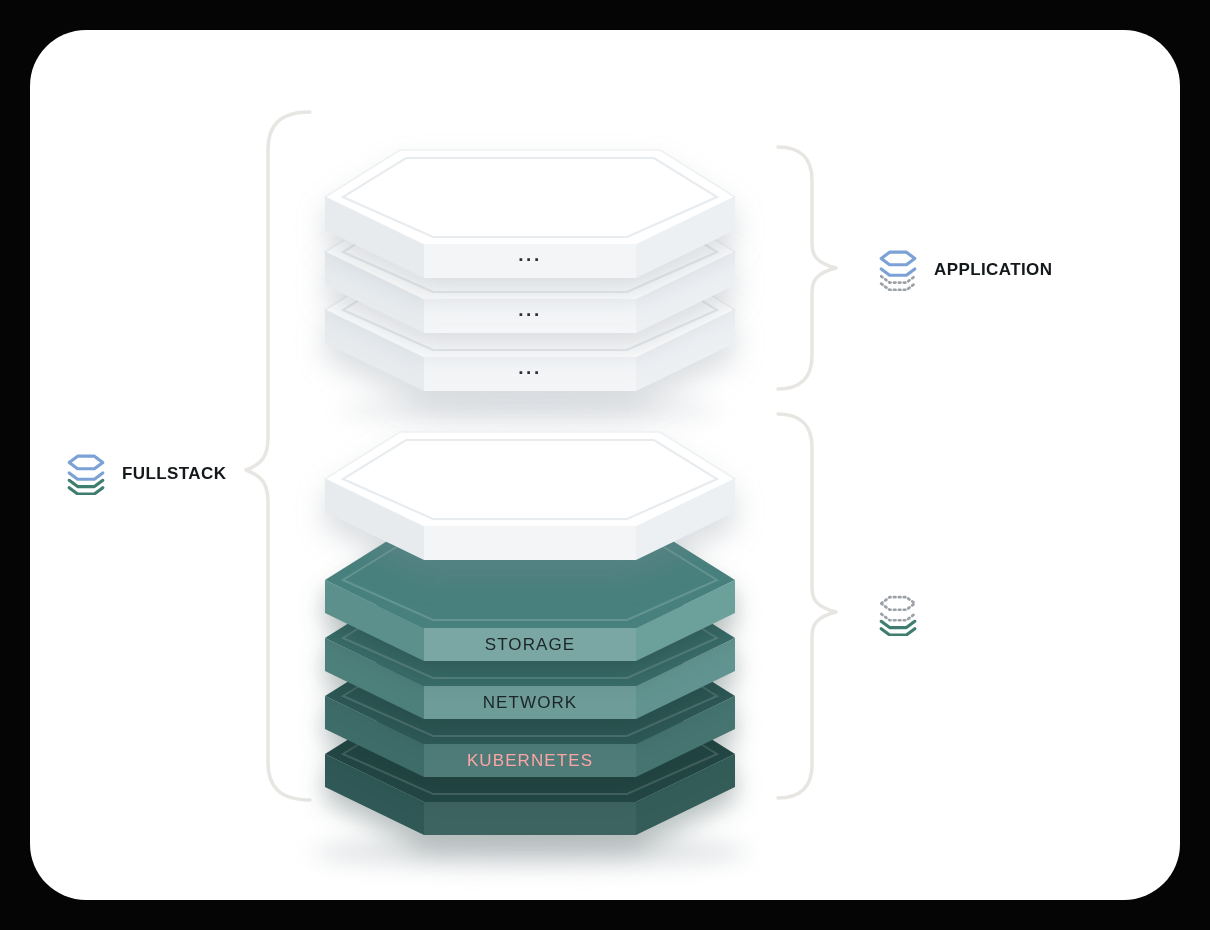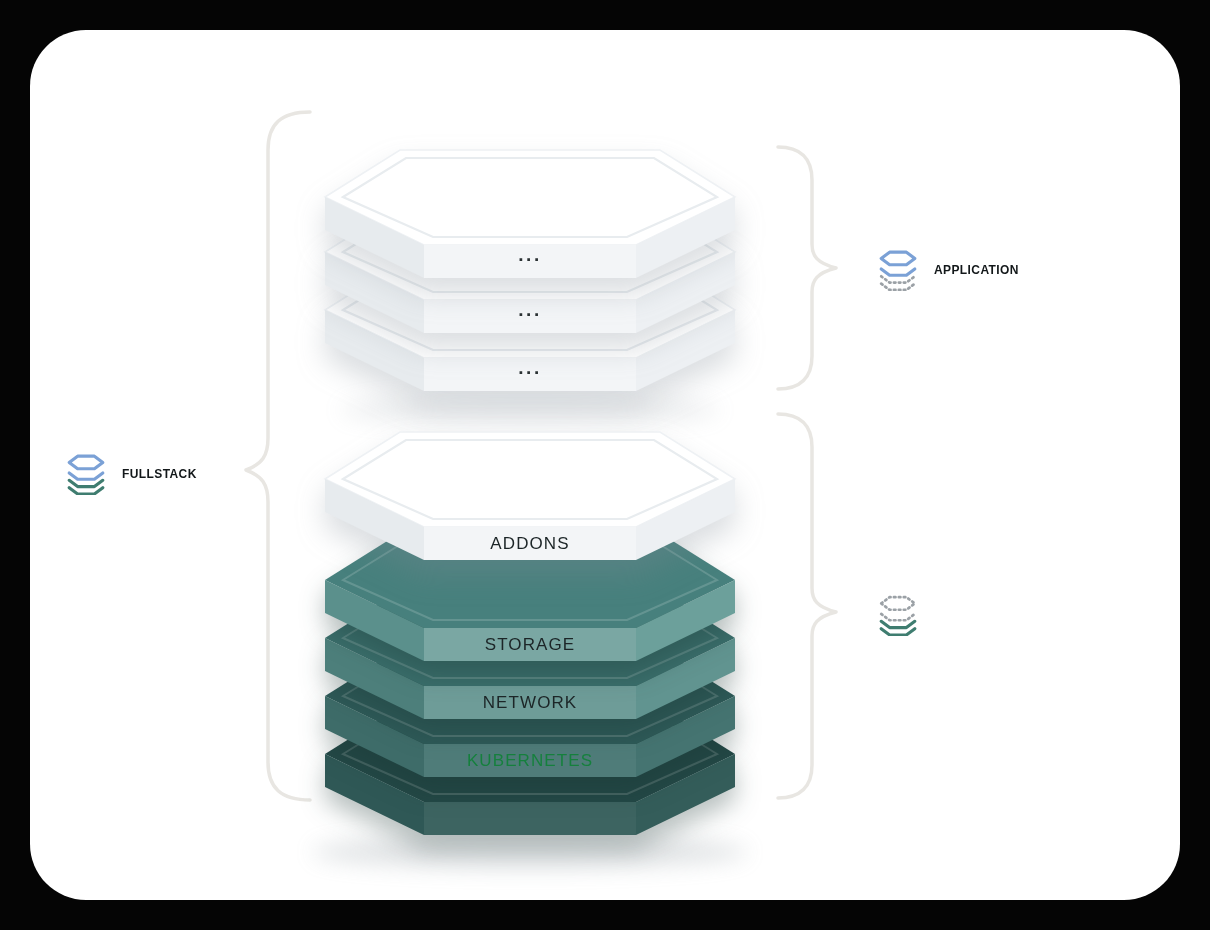--- a/index.html
+++ b/index.html
@@ -27,29 +27,29 @@
   .net .top{fill:#3a6e6b;} .net .lb{fill:#4d7f7b;} .net .fr{fill:#6e9c98;} .net .rb{fill:#619490;}
   .k8s .top{fill:#2e5a58;} .k8s .lb{fill:#3e6c69;} .k8s .fr{fill:#4f7c79;} .k8s .rb{fill:#457471;}
   .os  .top{fill:#234846;} .os  .lb{fill:#2f5856;} .os  .fr{fill:#3d6461;} .os  .rb{fill:#345d5a;}
 
   
   .strip-label{
     position:absolute;left:424px;width:212px;height:33px;line-height:33px;
     text-align:center;font-size:17px;letter-spacing:1.1px;font-weight:500;
     color:#1c2527;user-select:none;
   }
-  .strip-label.light{color:#15803d;}
+  .strip-label.light{color:#fca5a5;}
   .strip-label.dots{font-size:19px;font-weight:700;letter-spacing:2.5px;line-height:20px;color:#2a3133;}
 
   
   .side-label{
     position:absolute;display:flex;align-items:center;gap:16px;height:42px;
   }
   .side-label .txt{
-    font-size:12px;font-weight:700;letter-spacing:.4px;color:#13181a;line-height:42px;
+    font-size:17px;font-weight:700;letter-spacing:.4px;color:#13181a;line-height:42px;
   }
   .stack-icon{width:40px;height:42px;flex:0 0 40px;}
   .stack-icon .solid-blue{fill:none;stroke:#7ba1d6;stroke-width:3;stroke-linejoin:round;stroke-linecap:round;}
   .stack-icon .solid-green{fill:none;stroke:#3f7d70;stroke-width:3;stroke-linejoin:round;stroke-linecap:round;}
   .stack-icon .dotted{fill:none;stroke:#9ba1a6;stroke-width:2.6;stroke-linejoin:round;stroke-linecap:round;stroke-dasharray:1.5 3.2;}
 </style>
 </head>
 <body>
 
 <div class="screen">
@@ -125,21 +125,20 @@
       <polygon class="fr" points="424,527 636,527 636,560 424,560"></polygon>
       <polygon class="rb" points="735,479 636,527 636,560 735,512"></polygon>
       <polygon class="ring" points="343,479 406,440 654,440 717,479 627,519 433,519"></polygon>
     </g>
   </svg>
 
   <div class="strip-label dots" style="top:245px">...</div>
   <div class="strip-label dots" style="top:300px">...</div>
   <div class="strip-label dots" style="top:358px">...</div>
 
-  <div class="strip-label" style="top:527px">ADDONS</div>
   <div class="strip-label" style="top:686px">NETWORK</div>
   <div class="strip-label" style="top:628px">STORAGE</div>
   <div class="strip-label light" style="top:744px">KUBERNETES</div>
 
   <div class="side-label" style="left:66px;top:453px">
     <svg class="stack-icon" viewBox="0 0 38 40">
       <polygon class="solid-blue" points="3,9 11,3 27,3 35,9 27,15 11,15"></polygon>
       <path class="solid-blue" d="M3,19 L11,25 L27,25 L35,19"></path>
       <path class="solid-green" d="M3,26 L11,32 L27,32 L35,26"></path>
       <path class="solid-green" d="M3,33 L11,39 L27,39 L35,33"></path>

